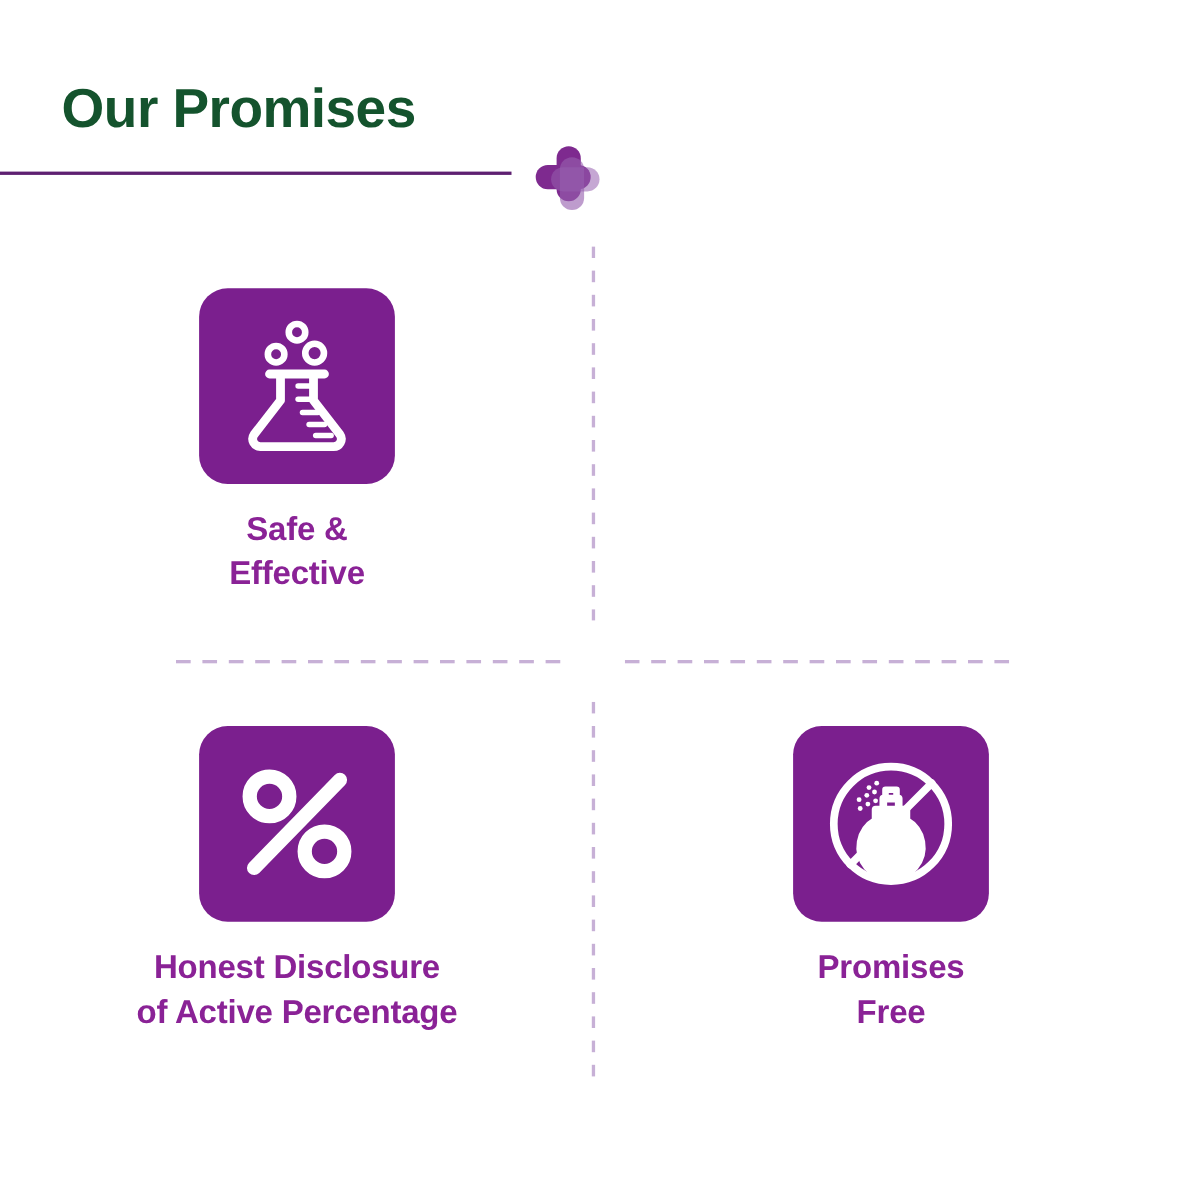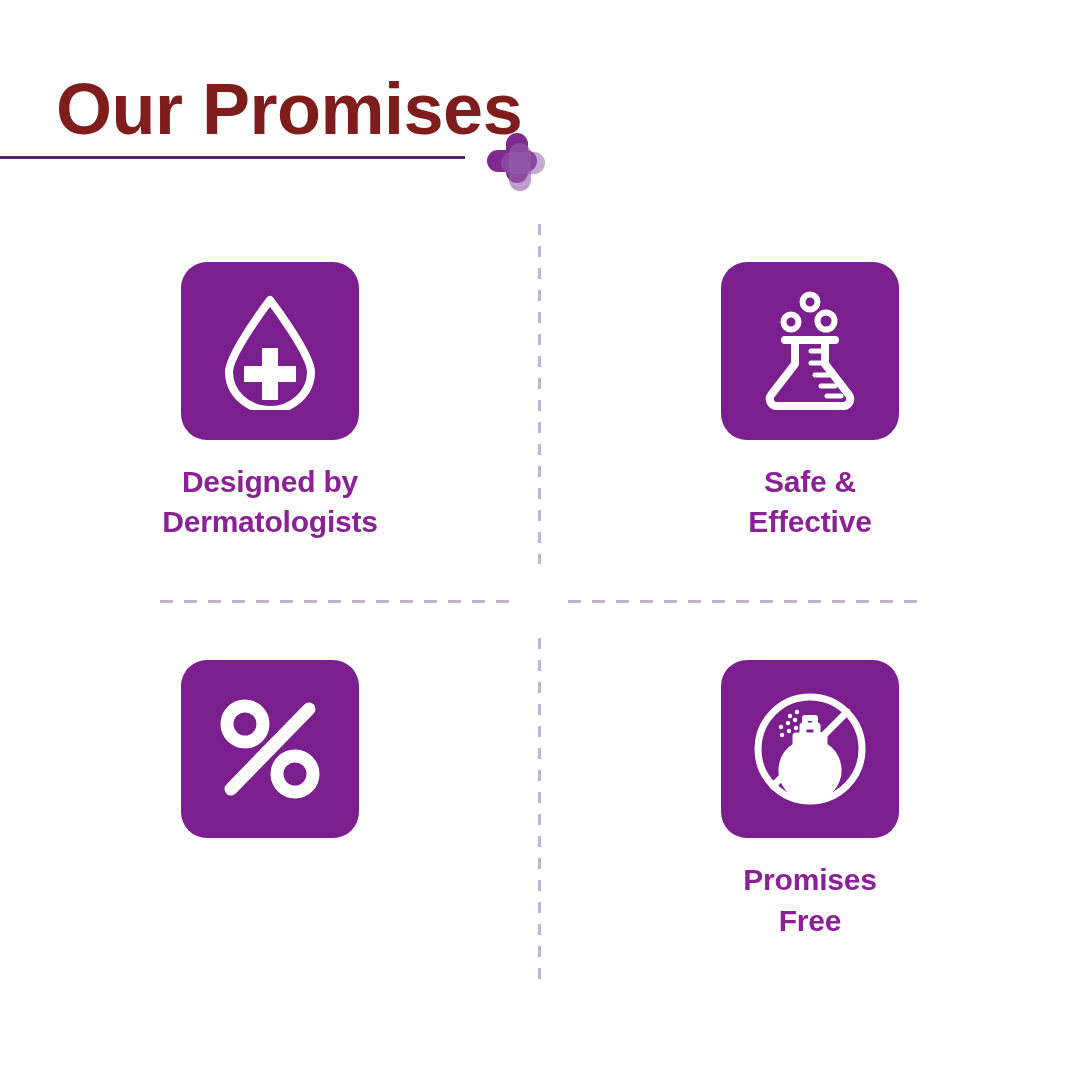--- a/index.html
+++ b/index.html
@@ -19,24 +19,24 @@
     width: 1080px;
     height: 1080px;
     background: #ffffff;
   }
 
   
   #page-title {
     position: absolute;
     left: 56px;
     top: 72px;
-    font-size: 72px;
+    font-size: 50px;
     font-weight: 700;
     letter-spacing: -0.5px;
-    color: #7f1d1d;
+    color: #14532d;
     line-height: 1.05;
     white-space: nowrap;
   }
   #title-underline {
     position: absolute;
     left: 0px;
     top: 156px;
     width: 465px;
     height: 3px;
     background: #5E2071;
@@ -180,32 +180,20 @@
 
   <div class="divider" id="divider-vertical-top"></div>
   <div class="divider" id="divider-vertical-bottom"></div>
   <div class="divider" id="divider-horizontal-left"></div>
   <div class="divider" id="divider-horizontal-right"></div>
 
   <div id="promise-grid">
 
     <div class="promise-row row-1">
 
-      <div class="promise-cell">
-        <div class="icon-tile">
-          <span>
-            <svg width="110" height="118" viewBox="0 0 110 118" fill="none">
-              <path d="M55 8 C55 8 14 62 14 80 a41 38 0 0 0 82 0 C96 62 55 8 55 8 Z" stroke="#FFFFFF" stroke-width="8" fill="none" stroke-linejoin="round"></path>
-              <path d="M47 56 h16 v18 h18 v16 h-18 v18 h-16 v-18 h-18 v-16 h18 Z" fill="#FFFFFF"></path>
-            </svg>
-          </span>
-        </div>
-        <div class="promise-label">Designed by
-Dermatologists</div>
-      </div>
 
       <div class="promise-cell">
         <div class="icon-tile">
           <span>
             <svg width="110" height="120" viewBox="0 0 110 120" fill="none">
 
               <circle cx="55" cy="11" r="7.5" stroke="#FFFFFF" stroke-width="6" fill="none"></circle>
               <circle cx="36" cy="31" r="7.5" stroke="#FFFFFF" stroke-width="6" fill="none"></circle>
               <circle cx="71" cy="30" r="8.5" stroke="#FFFFFF" stroke-width="6" fill="none"></circle>
 
@@ -232,20 +220,22 @@
       <div class="promise-cell">
         <div class="icon-tile">
           <span>
             <svg width="106" height="106" viewBox="0 0 106 106" fill="none">
               <circle cx="28" cy="28" r="18" stroke="#FFFFFF" stroke-width="13" fill="none"></circle>
               <circle cx="78" cy="78" r="18" stroke="#FFFFFF" stroke-width="13" fill="none"></circle>
               <path d="M92 13 L14 93" stroke="#FFFFFF" stroke-width="13" stroke-linecap="round"></path>
             </svg>
           </span>
         </div>
+        <div class="promise-label">Honest Disclosure
+of Active Percentage</div>
       </div>
 
       <div class="promise-cell">
         <div class="icon-tile">
           <span>
             <svg width="118" height="118" viewBox="0 0 118 118" fill="none">
 
               <circle cx="59" cy="59" r="52" stroke="#FFFFFF" stroke-width="7" fill="none"></circle>
 
               <path d="M22 96 L96 22" stroke="#FFFFFF" stroke-width="7" stroke-linecap="round"></path>

